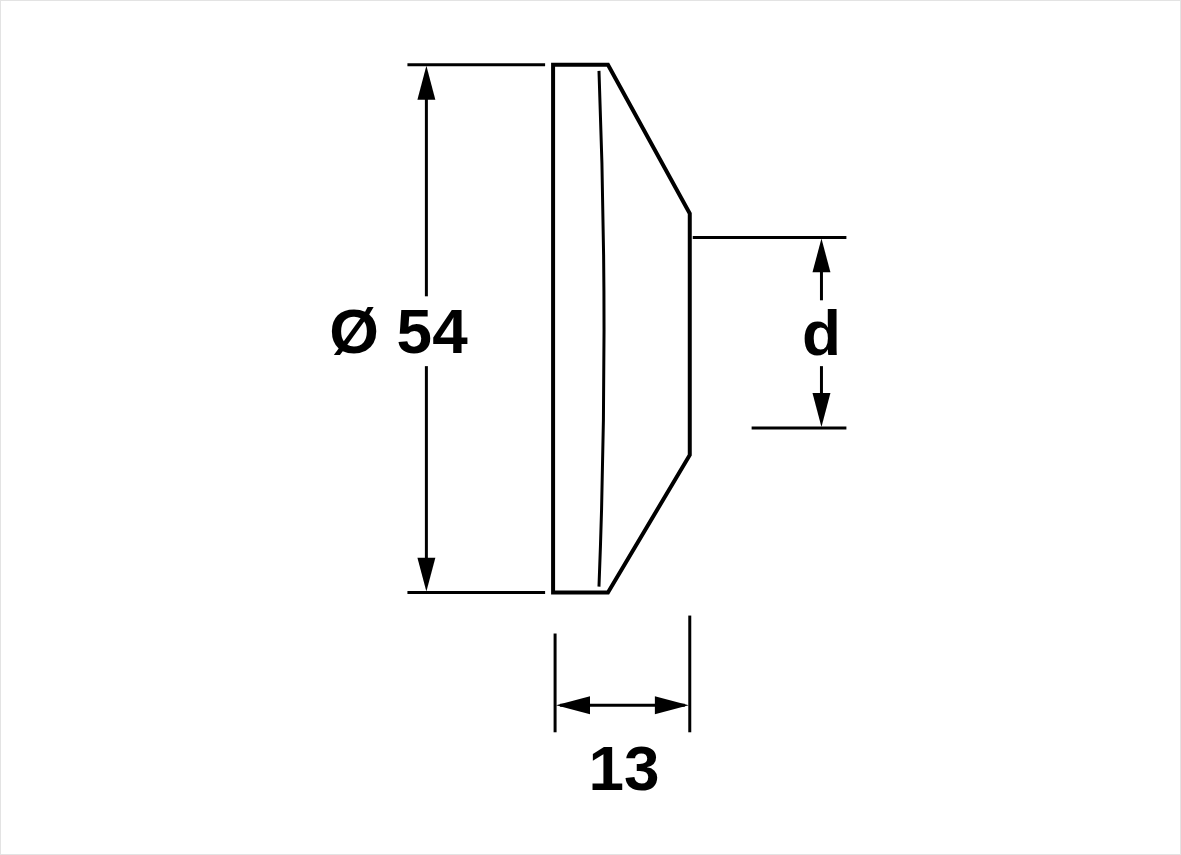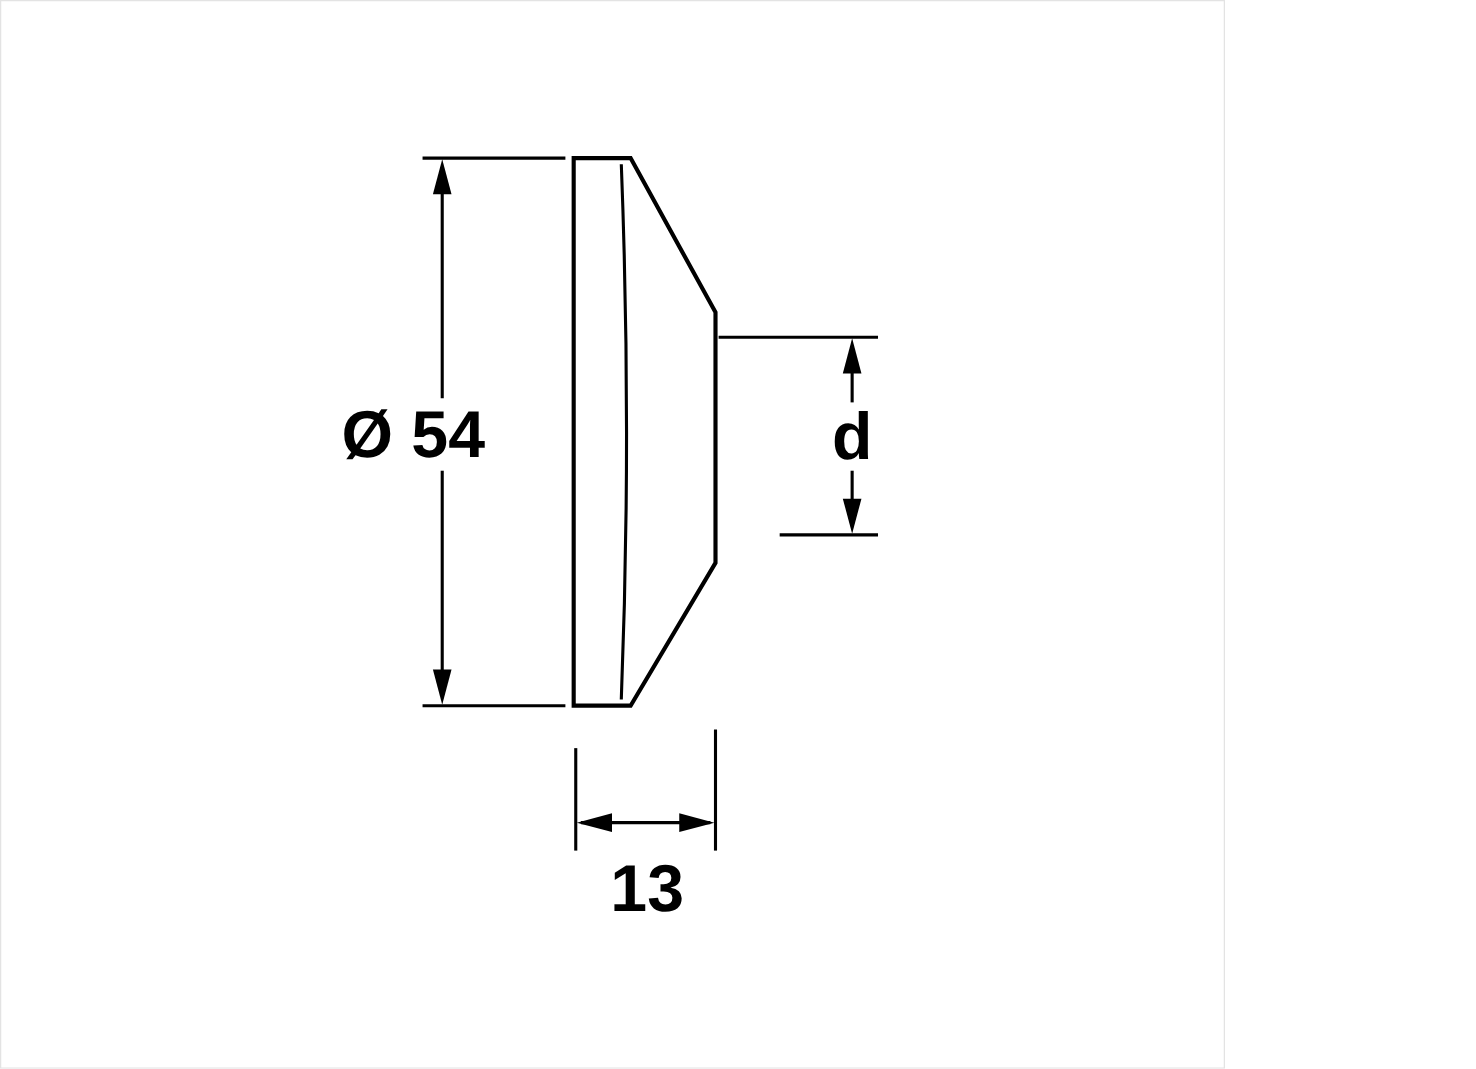--- a/index.html
+++ b/index.html
@@ -3,21 +3,21 @@
 <meta charset="utf-8">
 <style>
   html, body {
     margin: 0;
     padding: 0;
     background: #ffffff;
     font-family: "Liberation Sans", sans-serif;
   }
   .canvas {
     position: relative;
-    width: 980px;
+    width: 1181px;
     height: 855px;
     background: #ffffff;
     border: 1px solid #e3e3e3;
     box-sizing: border-box;
     overflow: hidden;
   }
   svg {
     display: block;
     width: 100%;
     height: 100%;

